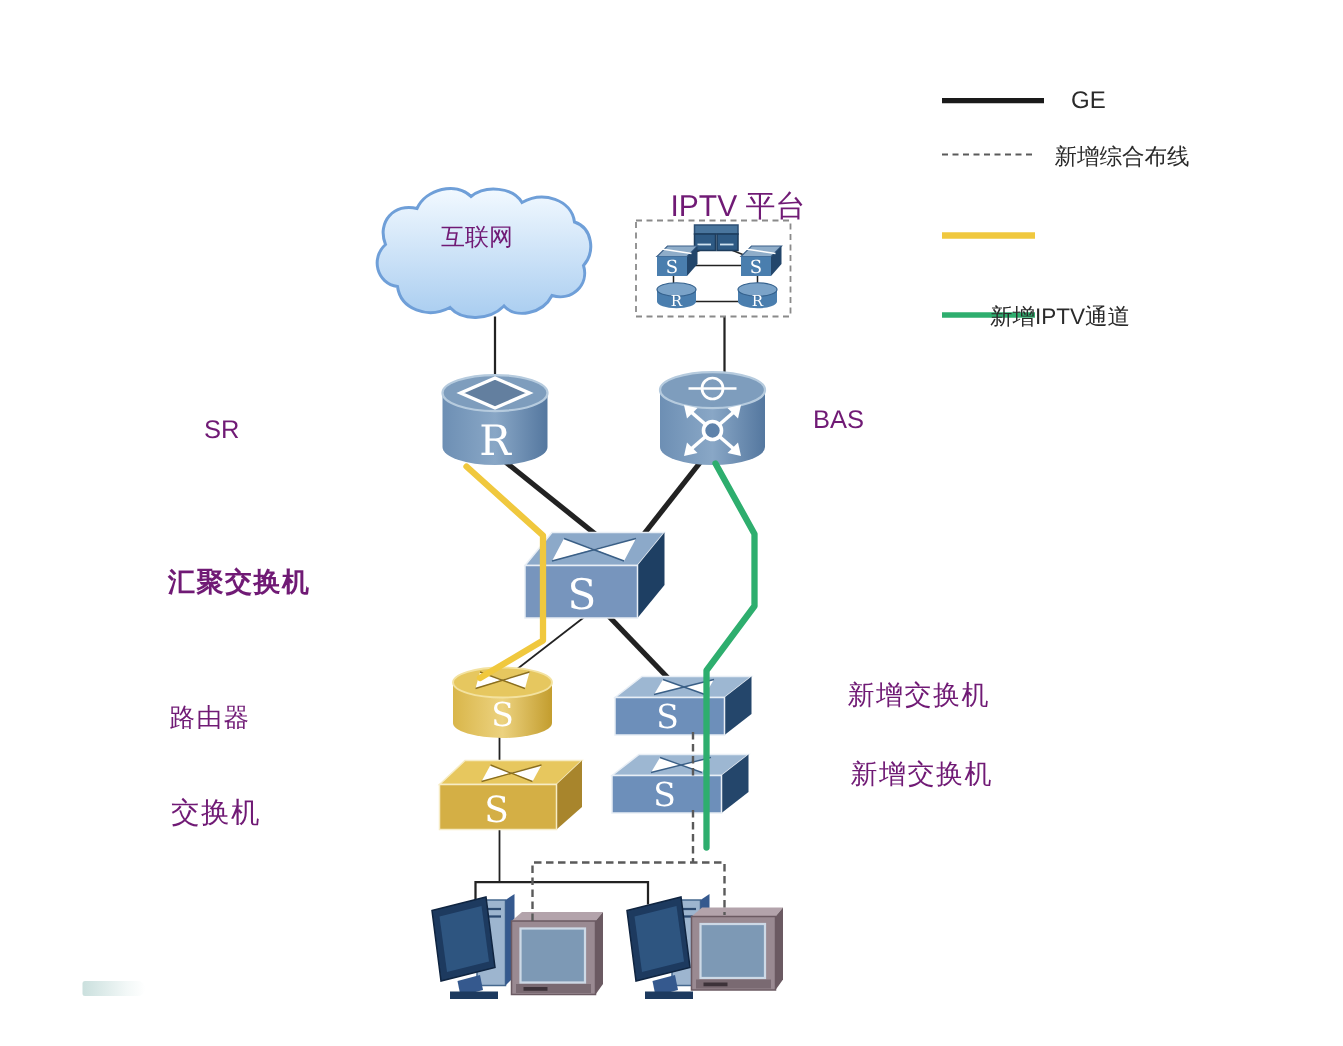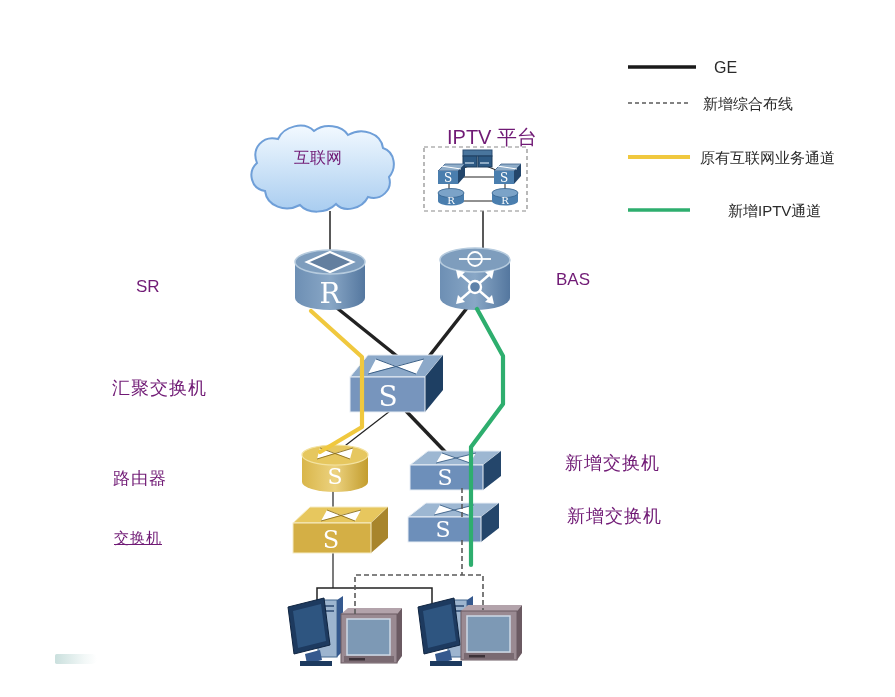--- a/index.html
+++ b/index.html
@@ -6,31 +6,31 @@
   #canvas{
     position:relative;width:895px;height:697px;background:#ffffff;overflow:hidden;
     font-family:"Liberation Sans","DejaVu Sans",sans-serif;color:#1c1c1c;
   }
   .lbl{position:absolute;white-space:nowrap;color:#701a75;}
   .lbl-cn{font-size:18px;letter-spacing:1px;}
   .lbl-en{font-size:17px;}
   #lbl-internet{left:294px;top:148px;font-size:16px;}
   #lbl-iptv{left:447px;top:124px;font-size:20px;}
   #lbl-sr{left:136px;top:277px;}
-  #lbl-bas{left:556px;top:270px;}
-  #lbl-agg{left:112px;top:376px;}
+  #lbl-bas{left:542px;top:270px;}
+  #lbl-agg{left:112px;top:376px;font-weight:bold;}
   #lbl-router{left:113px;top:467px;font-size:17px;}
-  #lbl-switch{left:114px;top:529px;font-size:15px;text-decoration:underline;}
+  #lbl-switch{left:114px;top:529px;font-size:19px;}
   #lbl-newsw1{left:565px;top:451px;}
   #lbl-newsw2{left:567px;top:504px;}
   .legend-lbl{font-size:15px;color:#2a2a2a;text-align:right;}
   #lg0{left:714px;top:59px;font-size:16px;}
   #lg1{left:703px;top:95px;}
   #lg2{left:700px;top:149px;}
-  #lg3{left:728px;top:202px;}
+  #lg3{left:660px;top:202px;}
   #smudge{
     position:absolute;left:55px;top:654px;width:42px;height:10px;
     background:linear-gradient(90deg,#9fc6c2,#e8f2f1 70%,transparent);
     opacity:.55;border-radius:2px 6px 6px 2px;
   }
   svg{position:absolute;left:0;top:0;}
   text.glyph{fill:#ffffff;font-family:"DejaVu Serif","Liberation Serif",serif;}
 </style>
 </head>
 <body>
@@ -260,17 +260,16 @@
   <div class="lbl lbl-en" id="lbl-sr">SR</div>
   <div class="lbl lbl-en" id="lbl-bas">BAS</div>
   <div class="lbl lbl-cn" id="lbl-agg">汇聚交换机</div>
   <div class="lbl lbl-cn" id="lbl-router">路由器</div>
   <div class="lbl lbl-cn" id="lbl-switch">交换机</div>
   <div class="lbl lbl-cn" id="lbl-newsw1">新增交换机</div>
   <div class="lbl lbl-cn" id="lbl-newsw2">新增交换机</div>
 
   <div class="lbl legend-lbl" id="lg0">GE</div>
   <div class="lbl legend-lbl" id="lg1">新增综合布线</div>
-  <div class="lbl legend-lbl" id="lg2">原有互联网业务通道</div>
   <div class="lbl legend-lbl" id="lg3">新增IPTV通道</div>
 
   <div id="smudge"></div>
 </div>
 
 </body></html>

